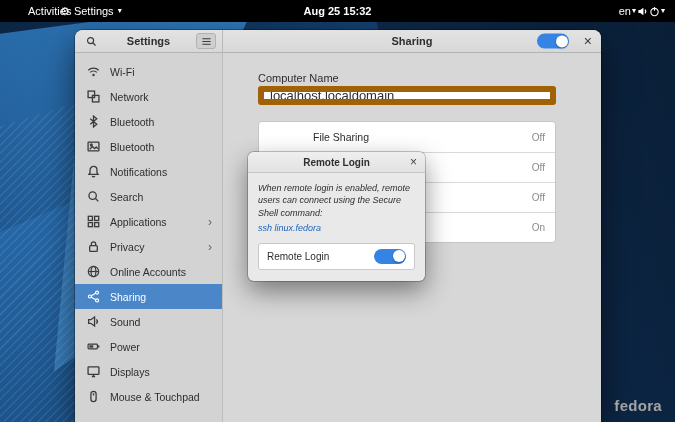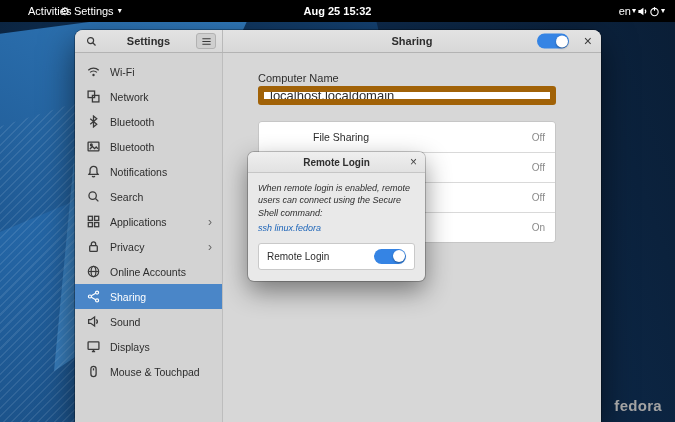--- a/index.html
+++ b/index.html
@@ -261,20 +261,30 @@
     <div class="item">
       <span class="ic">
           <svg width="13" height="13" viewBox="0 0 12 12" fill="none" stroke="currentColor" stroke-width="1.2">
             <path d="M1.5 4.3h2L7 1.8v8.4L3.5 7.7h-2z"></path>
             <path d="M8.7 4a3 3 0 0 1 0 4"></path>
           </svg>
         </span>
       <span>Sound</span>
     </div>
 
+    <div class="item">
+      <span class="ic">
+          <svg width="13" height="13" viewBox="0 0 12 12" fill="none" stroke="currentColor" stroke-width="1.1">
+            <rect x="1" y="3.8" width="8.6" height="4.4" rx=".8"></rect>
+            <rect x="10.2" y="5" width="1.2" height="2" fill="currentColor" stroke="none"></rect>
+            <rect x="2.2" y="4.9" width="3.6" height="2.2" fill="currentColor" stroke="none"></rect>
+          </svg>
+        </span>
+      <span>Power</span>
+    </div>
 
     <div class="item">
       <span class="ic">
           <svg width="13" height="13" viewBox="0 0 12 12" fill="none" stroke="currentColor" stroke-width="1.2">
             <rect x="1" y="1.8" width="10" height="6.8" rx=".6"></rect>
             <path d="M4.5 10.6h3M6 8.6v2"></path>
           </svg>
         </span>
       <span>Displays</span>
     </div>

